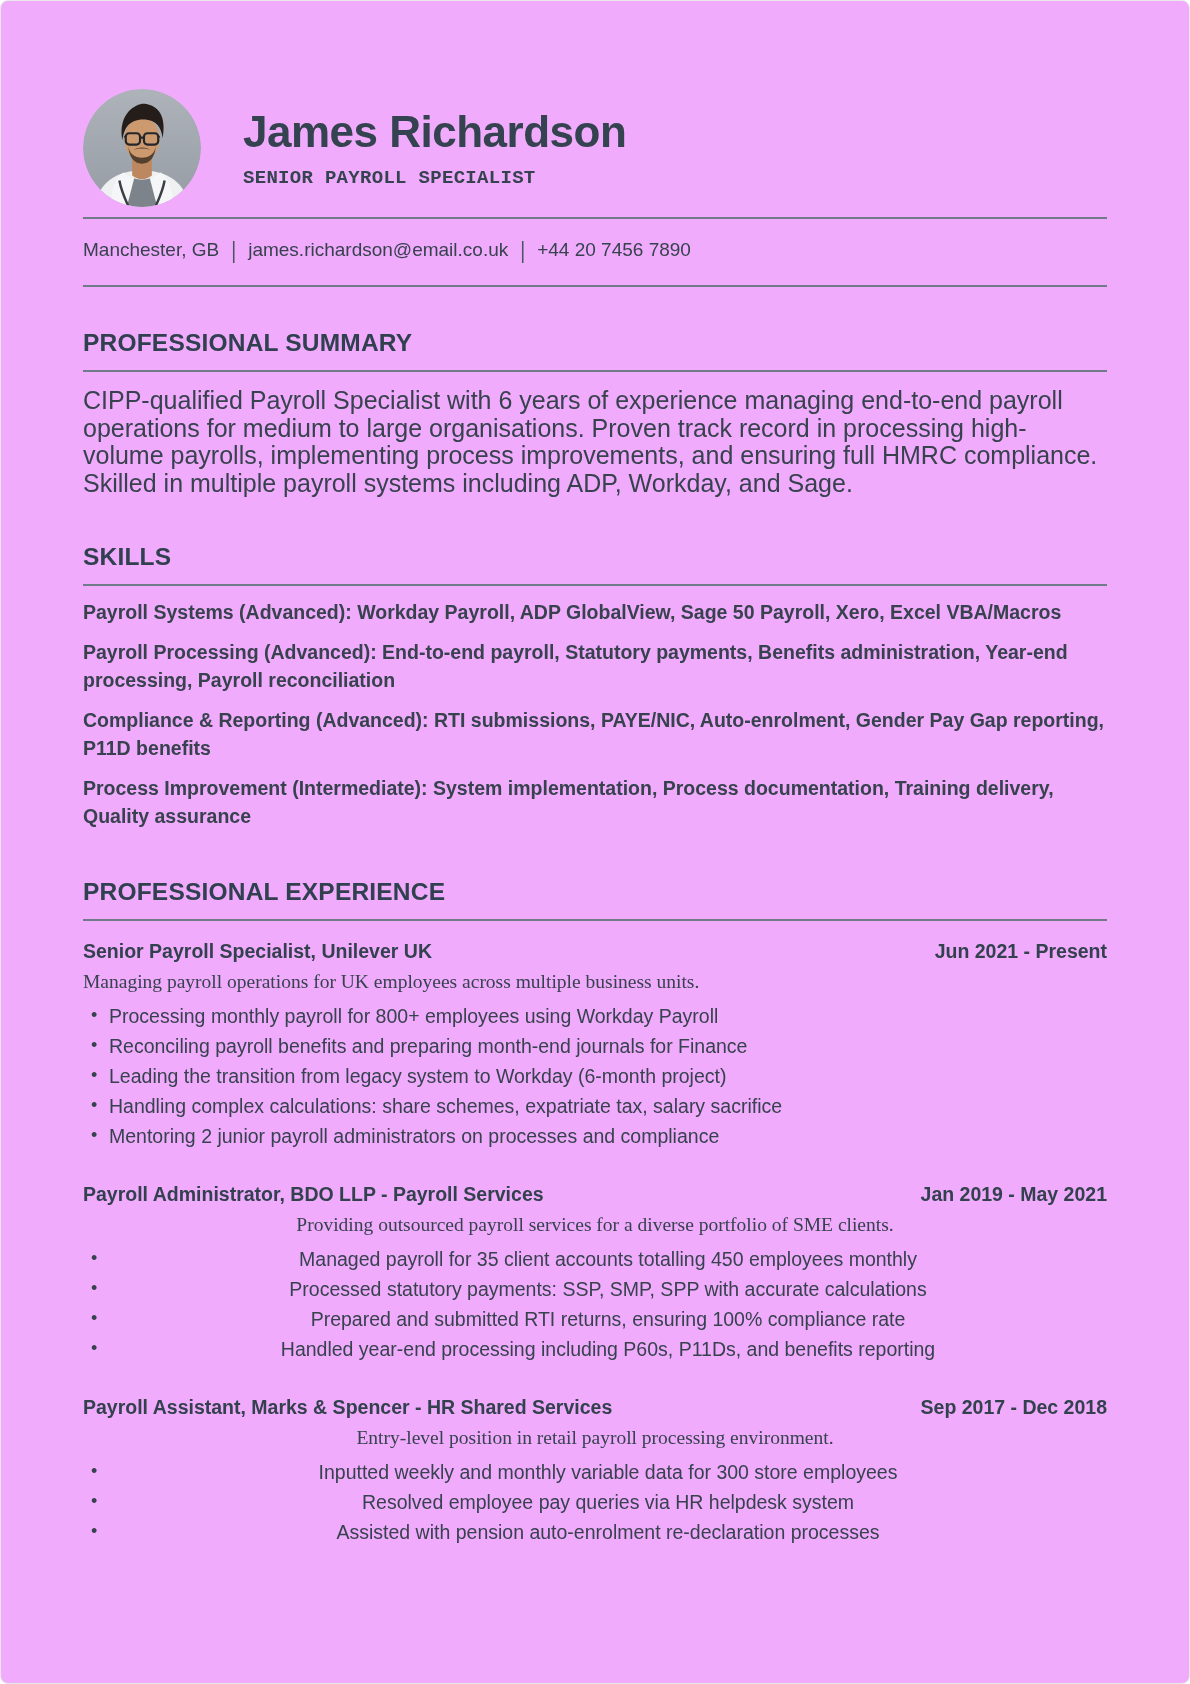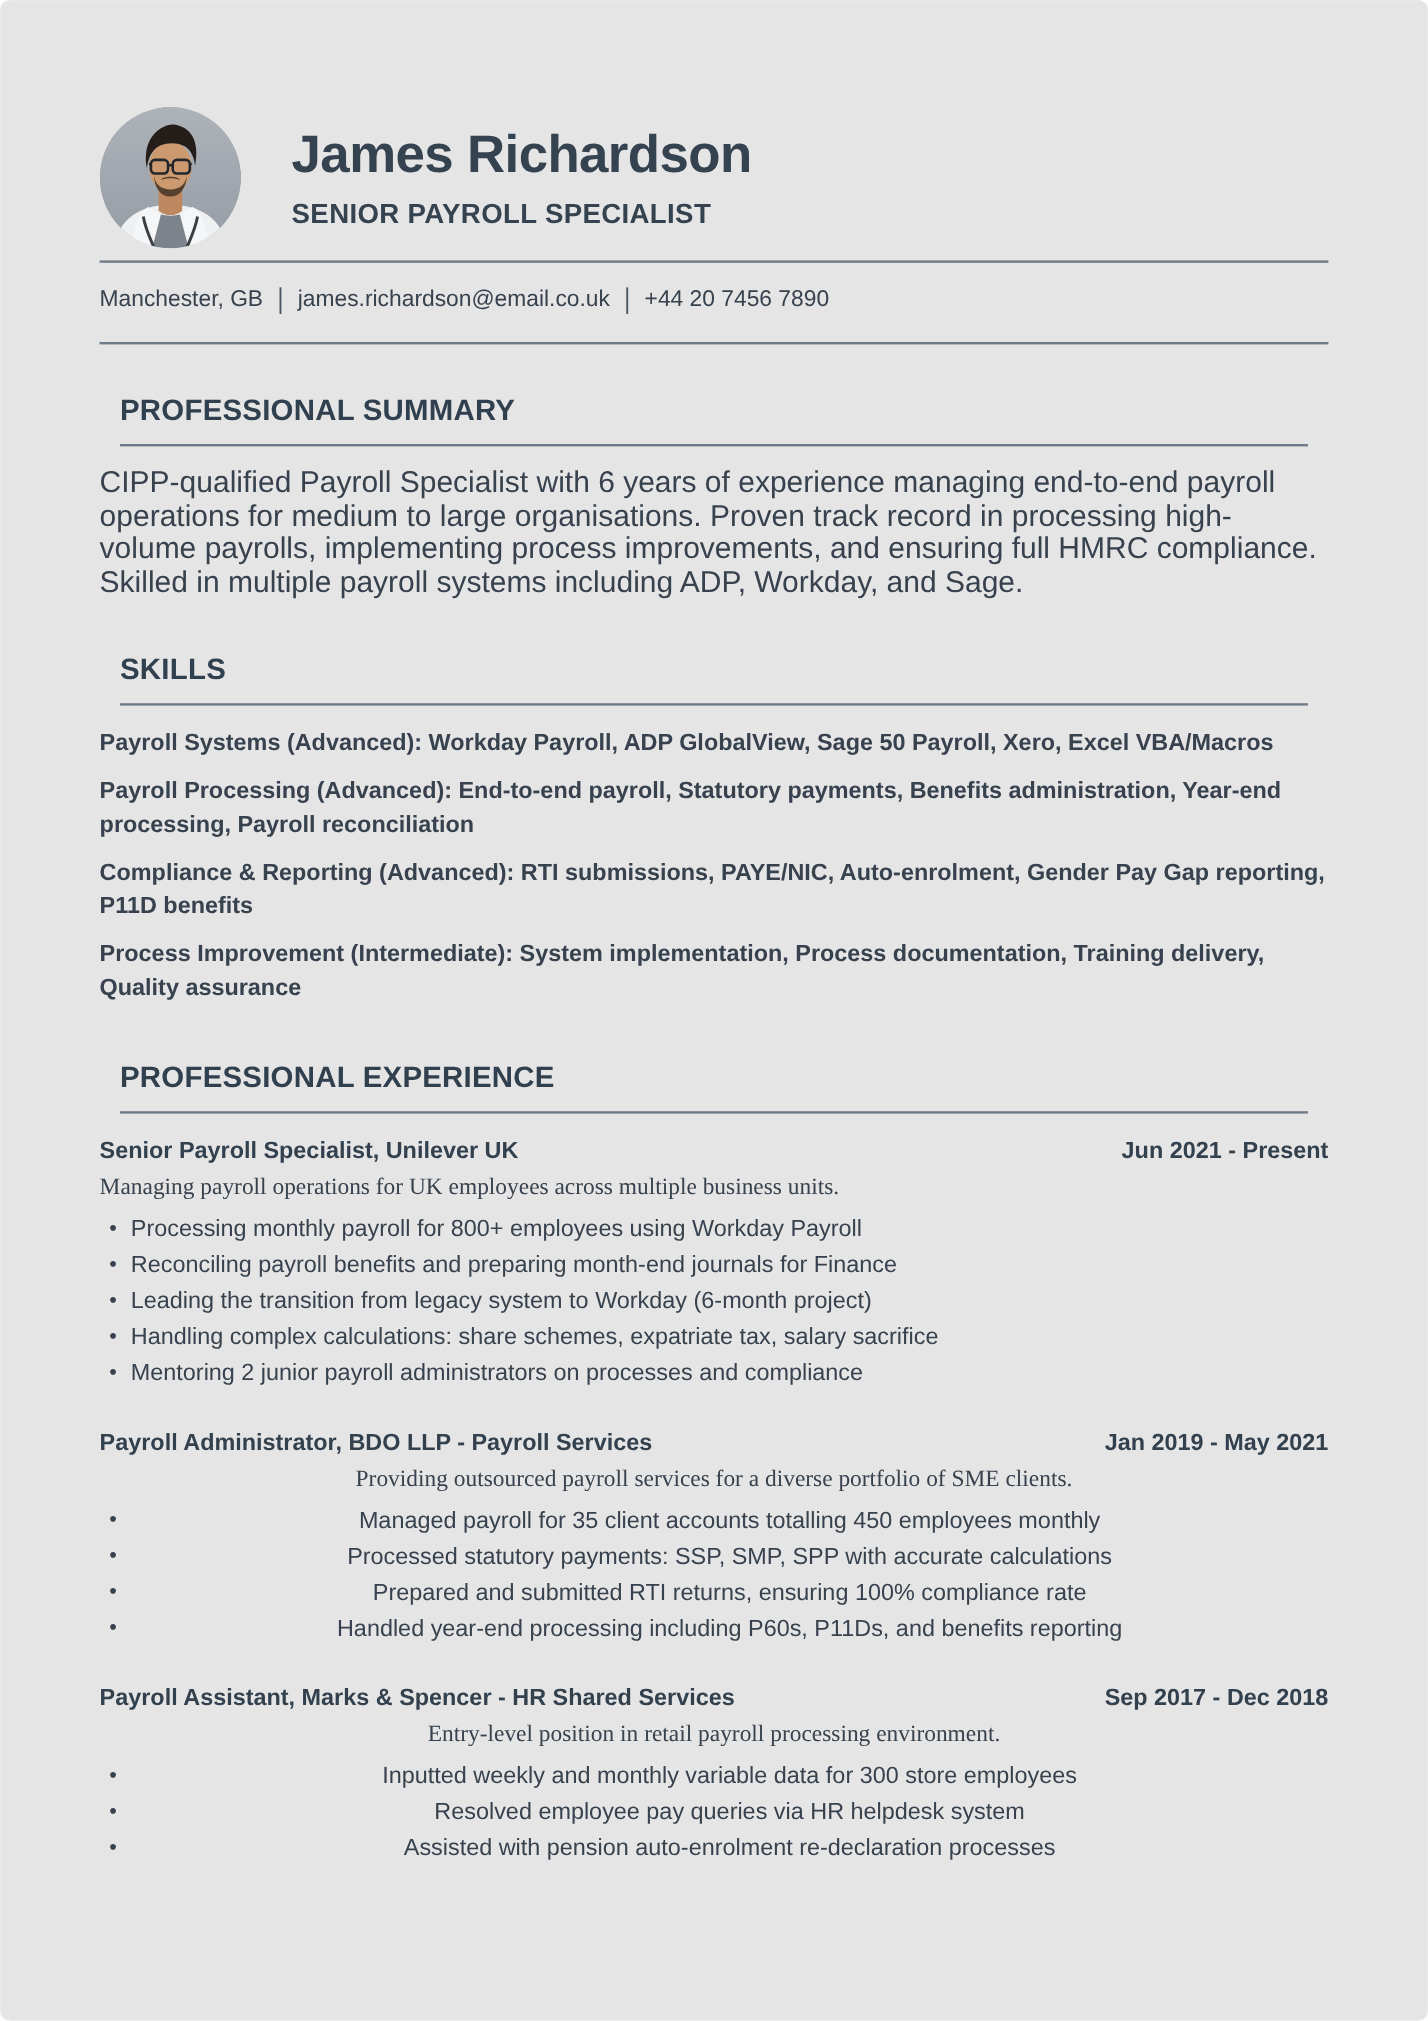--- a/index.html
+++ b/index.html
@@ -6,21 +6,21 @@
   html, body { margin: 0; padding: 0; background: #ffffff; }
   body {
     font-family: "Liberation Sans", "DejaVu Sans", sans-serif;
     color: #37424e;
   }
   .page {
     position: relative;
     width: 1190px;
     height: 1684px;
     margin: 0 auto;
-    background: #e5e5e5;
+    background: #f0abfc;
     border: 1px solid #e9e9e9;
     border-radius: 8px;
     overflow: hidden;
   }
 
   
   .header {
     margin: 88px 82px 0 82px;
     display: flex;
     align-items: center;
@@ -36,24 +36,25 @@
   .name {
     margin: 0;
     font-size: 44px;
     font-weight: 700;
     letter-spacing: -0.5px;
     color: #35424f;
     line-height: 1.15;
   }
   .candidate-title {
     margin-top: 10px;
-    font-size: 23px;
+    font-size: 19px;
     font-weight: 700;
     letter-spacing: 0.3px;
     color: #35424f;
+    font-family: Liberation Mono, monospace;
   }
 
   
   .contact-bar {
     margin: 10px 82px 0 82px;
     border-top: 2px solid #707b89;
     border-bottom: 2px solid #707b89;
     padding: 20px 0 24px 0;
     text-align: left;
     font-size: 19px;
@@ -66,21 +67,21 @@
     transform: scaleY(1.25);
   }
 
   
   .section { margin: 0 82px; }
   .section-summary    { margin-top: 42px; }
   .section-skills     { margin-top: 46px; }
   .section-experience { margin-top: 48px; }
 
   .section-heading {
-    margin: 17px;
+    margin: 0;
     font-size: 24.5px;
     font-weight: 700;
     letter-spacing: 0.2px;
     color: #31404f;
     border-bottom: 2px solid #707b89;
     padding-bottom: 13px;
   }
   .summary-text {
     margin: 15px 0 0 0;
     font-size: 25px;

